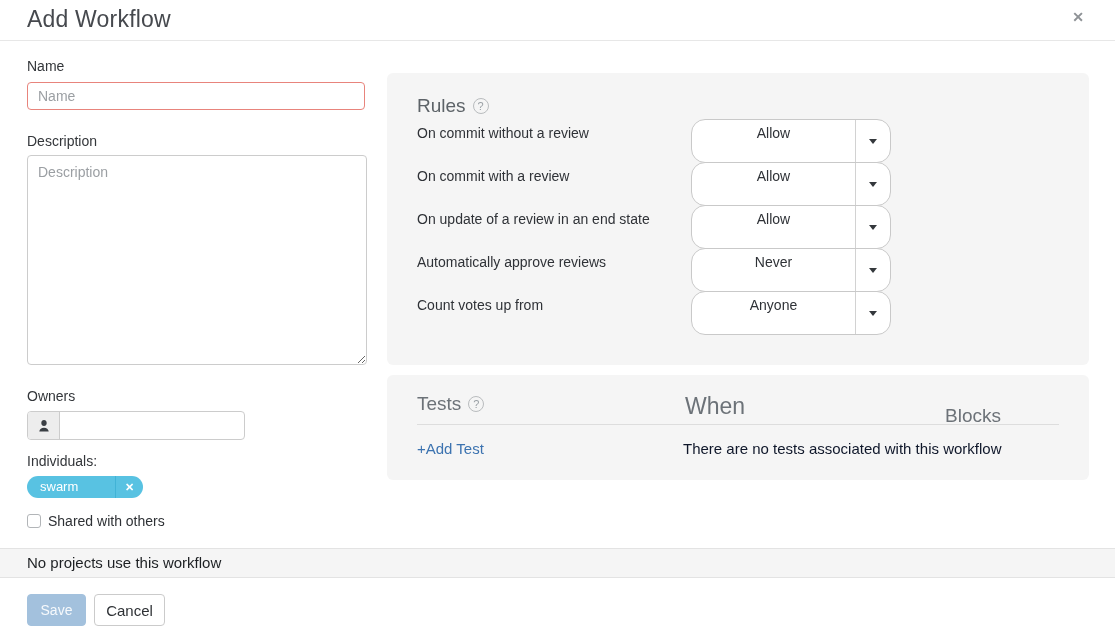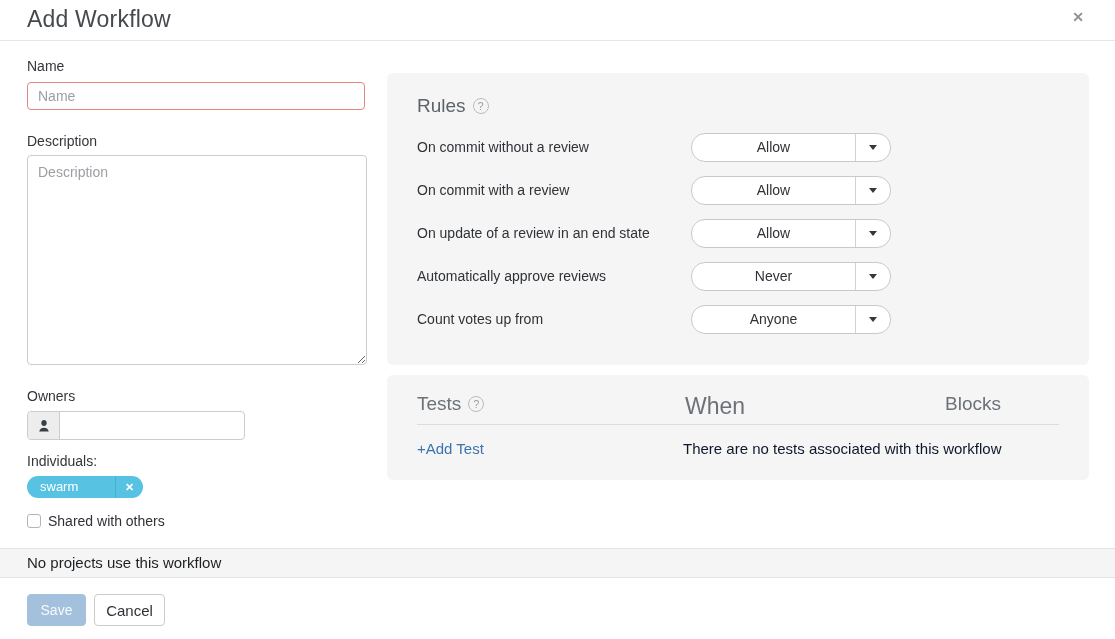--- a/index.html
+++ b/index.html
@@ -93,34 +93,34 @@
   .chk-label { font-size: 14px; color: #2e3135; }
 
   
   .panel {
     position: absolute; left: 387px; width: 702px;
     background: #f5f5f5; border-radius: 6px;
   }
   .panel-rules { top: 73px; height: 292px; padding: 22px 30px 0 30px; }
   .panel-title {
     font-size: 19px; font-weight: 300; color: #5d6368;
-    display: flex; align-items: center; margin-bottom: 16px;
+    display: flex; align-items: center; margin-bottom: 2px;
   }
   .help-icon {
     display: inline-flex; align-items: center; justify-content: center;
     width: 16px; height: 16px; margin-left: 7px;
     border: 1px solid #b9bcbe; border-radius: 50%;
     color: #9aa0a5; font-size: 11px; font-weight: normal; cursor: pointer;
   }
   .rule-row { position: relative; height: 28px; margin-bottom: 15px; }
   .rule-label {
     font-size: 14px; color: #2f3237; line-height: 28px; display: inline-block;
   }
   .pill {
-    position: absolute; left: 274px; top: 0; width: 200px; height: 29px;
+    position: absolute; left: 274px; top: 0; width: 200px; height: 44px;
     background: #fff; border: 1px solid #c9c9c9; border-radius: 14px;
     display: flex; overflow: hidden; cursor: pointer;
   }
   .pill-value {
     flex: 1; text-align: center; font-size: 14px; color: #2f3237;
     line-height: 26px;
   }
   .pill-caret-btn {
     width: 35px; border-left: 1px solid #d2d2d2; flex: 0 0 auto;
     display: flex; align-items: center; justify-content: center;
@@ -132,21 +132,21 @@
   }
 
   .panel-tests { top: 375px; height: 105px; padding: 18px 30px 0 30px; }
   .tests-head { position: relative; height: 32px; border-bottom: 1px solid #ddd; }
   .tests-title {
     position: absolute; left: 0; top: 0;
     font-size: 19px; font-weight: 300; color: #6c7278;
     display: flex; align-items: center;
   }
   .col-when  { position: absolute; left: 268px; top: 0; font-size: 23px; font-weight: 300; color: #6c7278; }
-  .col-blocks{ position: absolute; left: 528px; top: 0; font-size: 19px; font-weight: 300; color: #6c7278; }
+  .col-blocks{ position: absolute; left: 528px; top: 12px; font-size: 19px; font-weight: 300; color: #6c7278; }
   .tests-row { position: relative; height: 44px; }
   .add-test {
     position: absolute; left: 0; top: 15px;
     font-size: 15px; color: #3c73b0; text-decoration: none; cursor: pointer;
   }
   .tests-empty {
     position: absolute; left: 266px; top: 15px;
     font-size: 15px; color: #0f172a;
   }
 

